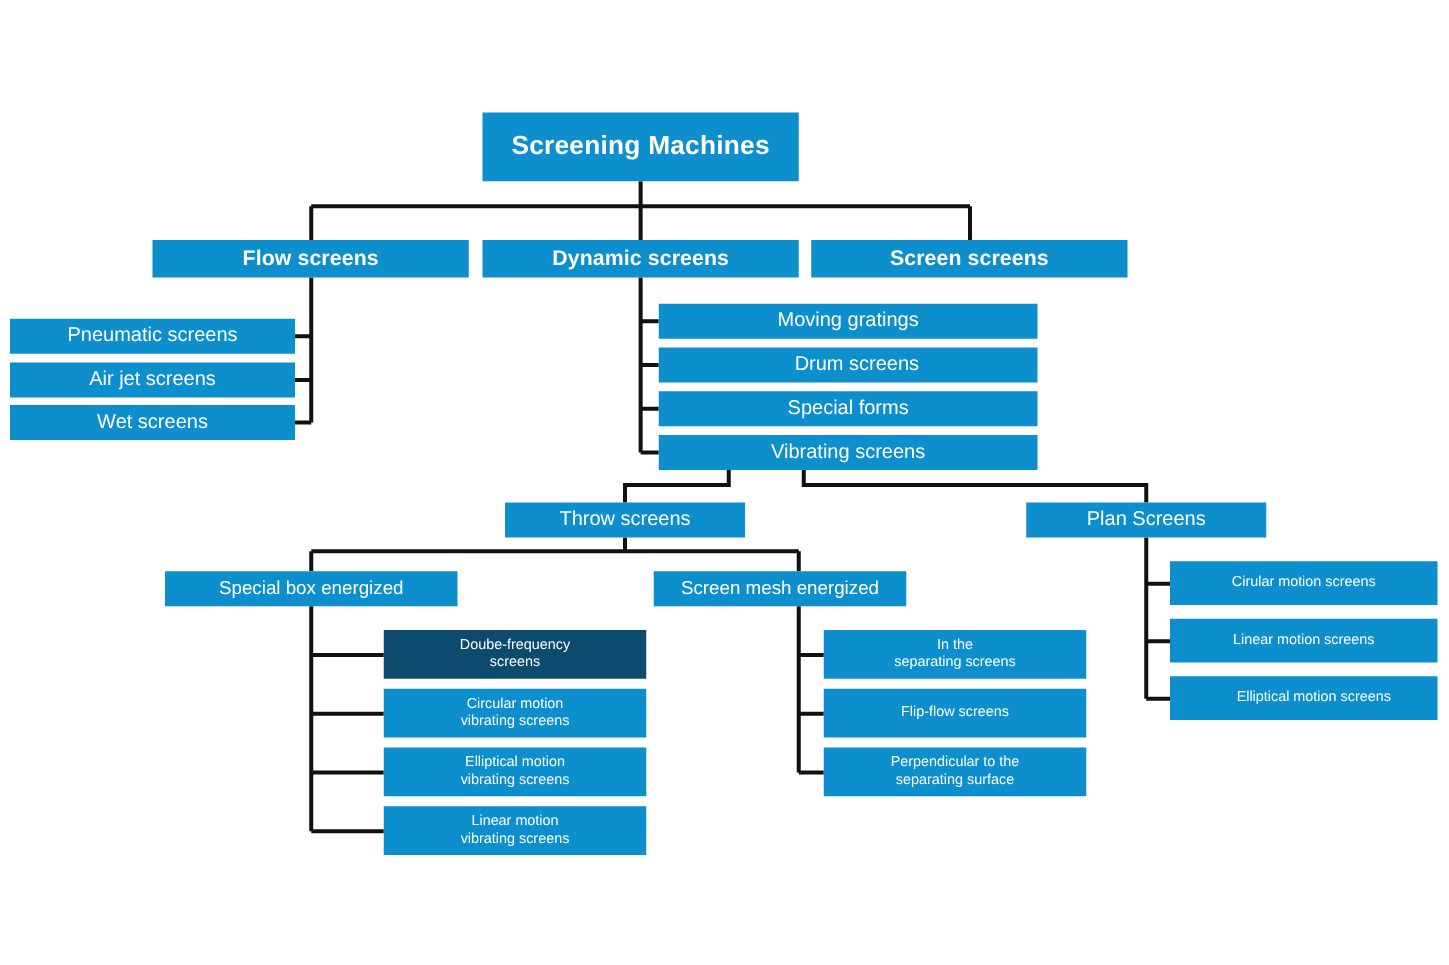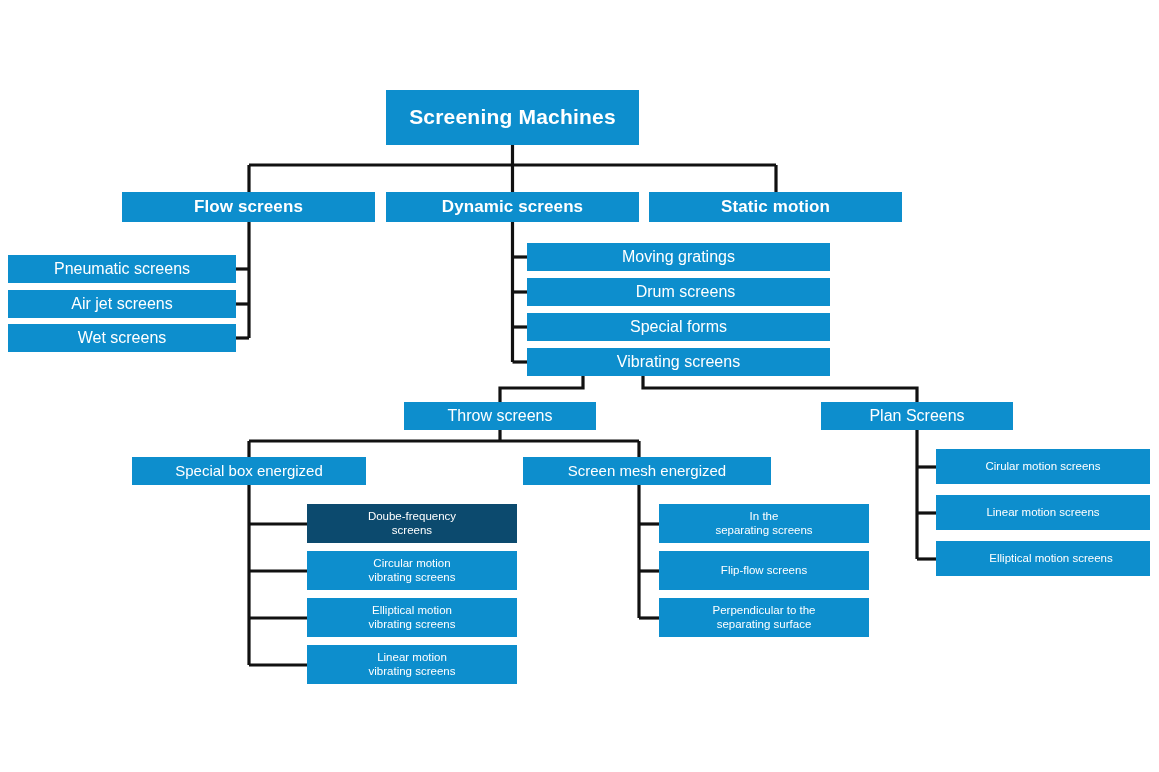--- a/index.html
+++ b/index.html
@@ -87,36 +87,36 @@
       <path d="M917,467 L936,467"></path>
       <path d="M917,513 L936,513"></path>
       <path d="M917,559 L936,559"></path>
     </g>
   </svg>
 
   <div class="node lvl-root" style="left: 386px; top: 90px; width: 253px; height: 55px; background: rgb(13, 142, 205); color: rgb(255, 255, 255);">Screening Machines</div>
 
   <div class="node lvl-two" style="left: 122px; top: 192px; width: 253px; height: 30px; background: rgb(13, 142, 205); color: rgb(255, 255, 255);">Flow screens</div>
   <div class="node lvl-two" style="left: 386px; top: 192px; width: 253px; height: 30px; background: rgb(13, 142, 205); color: rgb(255, 255, 255);">Dynamic screens</div>
-  <div class="node lvl-two" style="left: 649px; top: 192px; width: 253px; height: 30px; background: rgb(13, 142, 205); color: rgb(255, 255, 255);">Static motion</div>
+  <div class="node lvl-two" style="left: 649px; top: 192px; width: 253px; height: 30px; background: rgb(13, 142, 205); color: rgb(255, 255, 255);">Screen screens</div>
 
   <div class="node lvl-three" style="left: 8px; top: 255px; width: 228px; height: 28px; background: rgb(13, 142, 205); color: rgb(255, 255, 255);">Pneumatic screens</div>
   <div class="node lvl-three" style="left: 8px; top: 290px; width: 228px; height: 28px; background: rgb(13, 142, 205); color: rgb(255, 255, 255);">Air jet screens</div>
   <div class="node lvl-three" style="left: 8px; top: 324px; width: 228px; height: 28px; background: rgb(13, 142, 205); color: rgb(255, 255, 255);">Wet screens</div>
 
   <div class="node lvl-three" style="left: 527px; top: 243px; width: 303px; height: 28px; background: rgb(13, 142, 205); color: rgb(255, 255, 255);">Moving gratings</div>
   <div class="node lvl-three" style="left: 527px; top: 278px; width: 303px; height: 28px; background: rgb(13, 142, 205); color: rgb(255, 255, 255); padding-left: 20px;">Drum screens</div>
   <div class="node lvl-three" style="left: 527px; top: 313px; width: 303px; height: 28px; background: rgb(13, 142, 205); color: rgb(255, 255, 255);">Special forms</div>
   <div class="node lvl-three" style="left: 527px; top: 348px; width: 303px; height: 28px; background: rgb(13, 142, 205); color: rgb(255, 255, 255);">Vibrating screens</div>
 
   <div class="node lvl-four" style="left: 404px; top: 402px; width: 192px; height: 28px; background: rgb(13, 142, 205); color: rgb(255, 255, 255);">Throw screens</div>
   <div class="node lvl-four" style="left: 821px; top: 402px; width: 192px; height: 28px; background: rgb(13, 142, 205); color: rgb(255, 255, 255);">Plan Screens</div>
 
   <div class="node lvl-five" style="left: 132px; top: 457px; width: 234px; height: 28px; background: rgb(13, 142, 205); color: rgb(255, 255, 255);">Special box energized</div>
-  <div class="node lvl-five" style="left: 523px; top: 457px; width: 248px; height: 28px; background: rgb(13, 142, 205); color: rgb(255, 255, 255);">Screen mesh energized</div>
+  <div class="node lvl-five" style="left: 523px; top: 457px; width: 202px; height: 28px; background: rgb(13, 142, 205); color: rgb(255, 255, 255);">Screen mesh energized</div>
 
   <div class="node lvl-leaf" style="left: 307px; top: 504px; width: 210px; height: 39px; background: #0c4a6e; color: rgb(255, 255, 255);">Doube-frequency
 screens</div>
   <div class="node lvl-leaf" style="left: 307px; top: 551px; width: 210px; height: 39px; background: rgb(13, 142, 205); color: rgb(255, 255, 255);">Circular motion
 vibrating screens</div>
   <div class="node lvl-leaf" style="left: 307px; top: 598px; width: 210px; height: 39px; background: rgb(13, 142, 205); color: rgb(255, 255, 255);">Elliptical motion
 vibrating screens</div>
   <div class="node lvl-leaf" style="left: 307px; top: 645px; width: 210px; height: 39px; background: rgb(13, 142, 205); color: rgb(255, 255, 255);">Linear motion
 vibrating screens</div>
 

